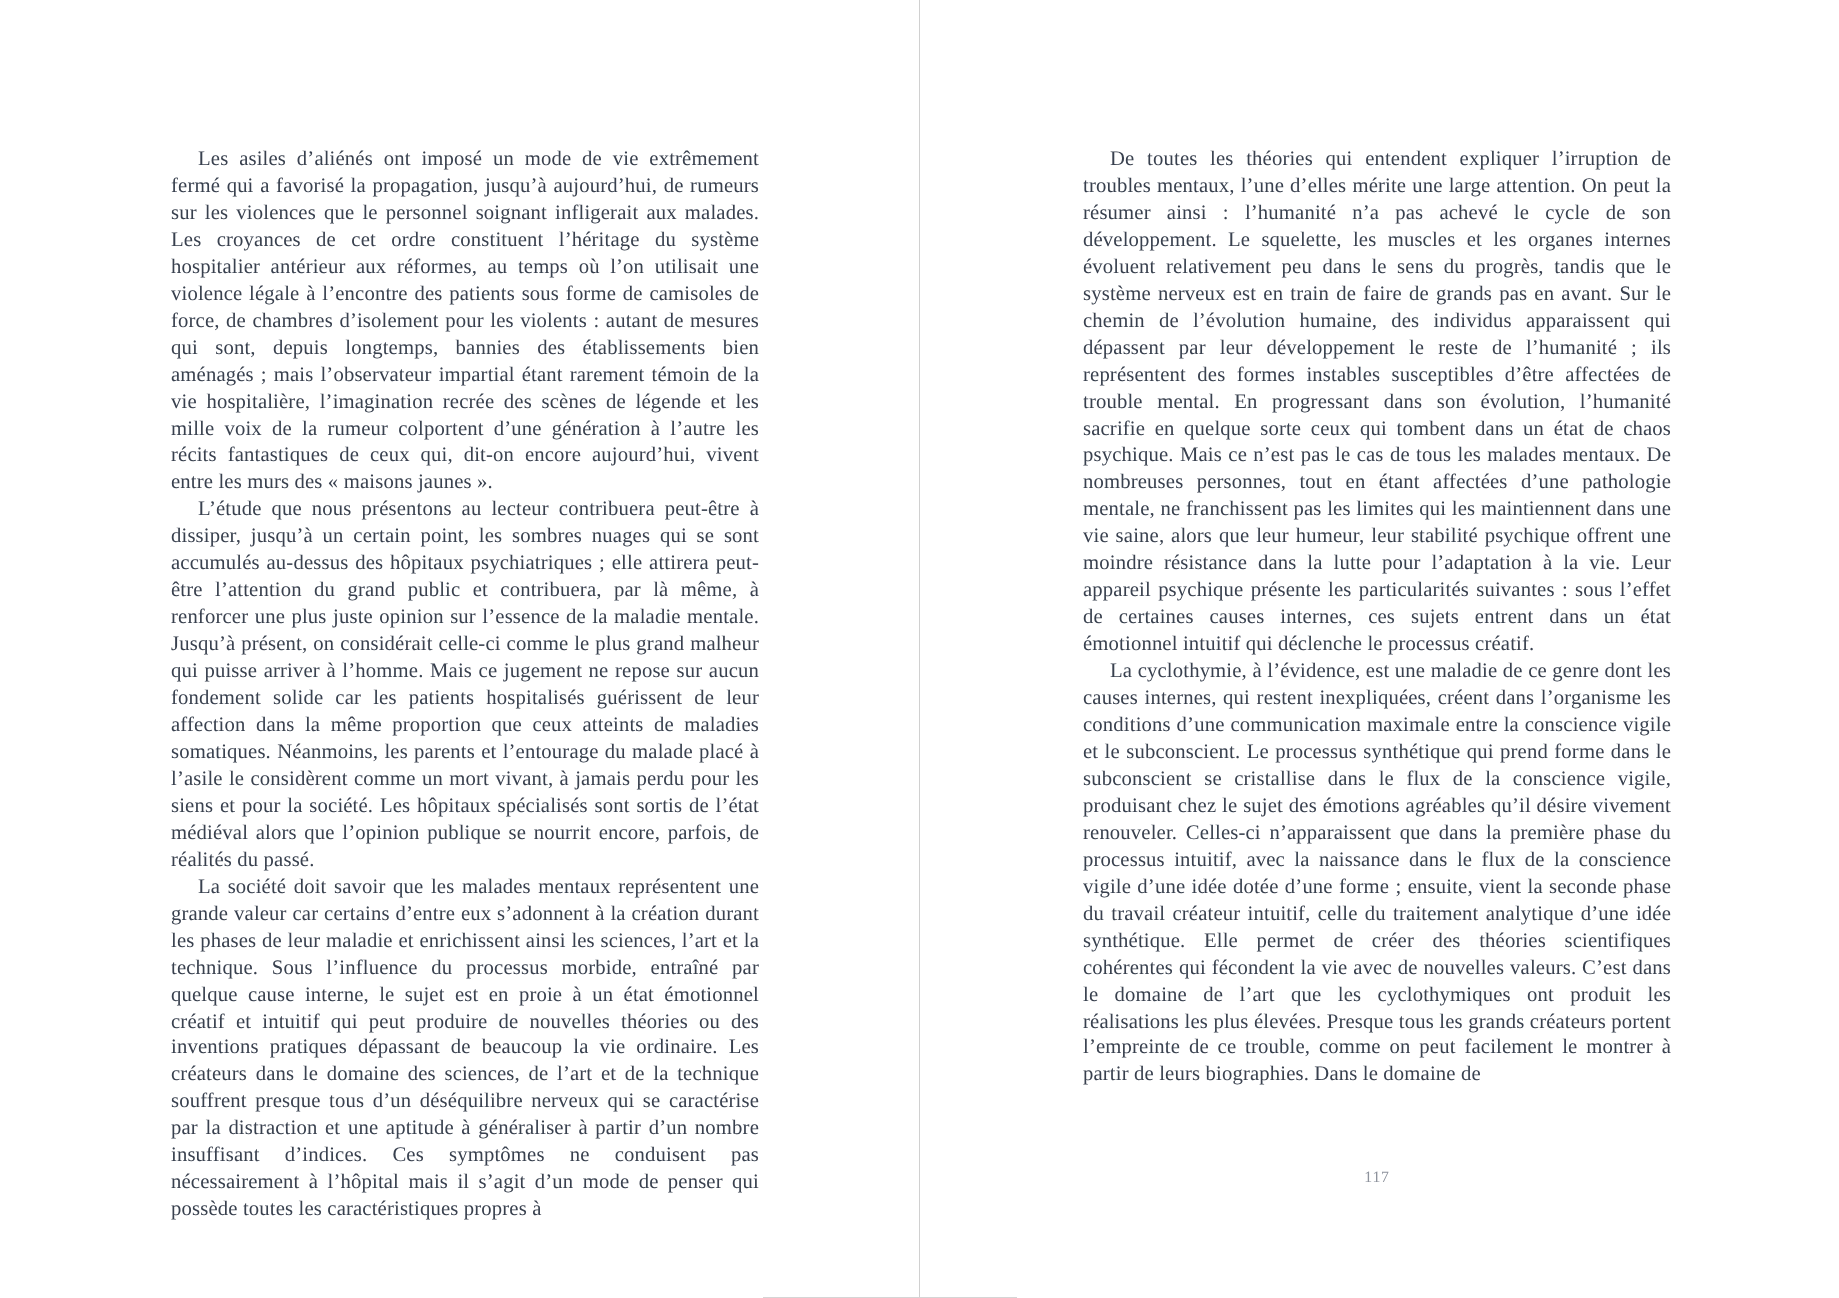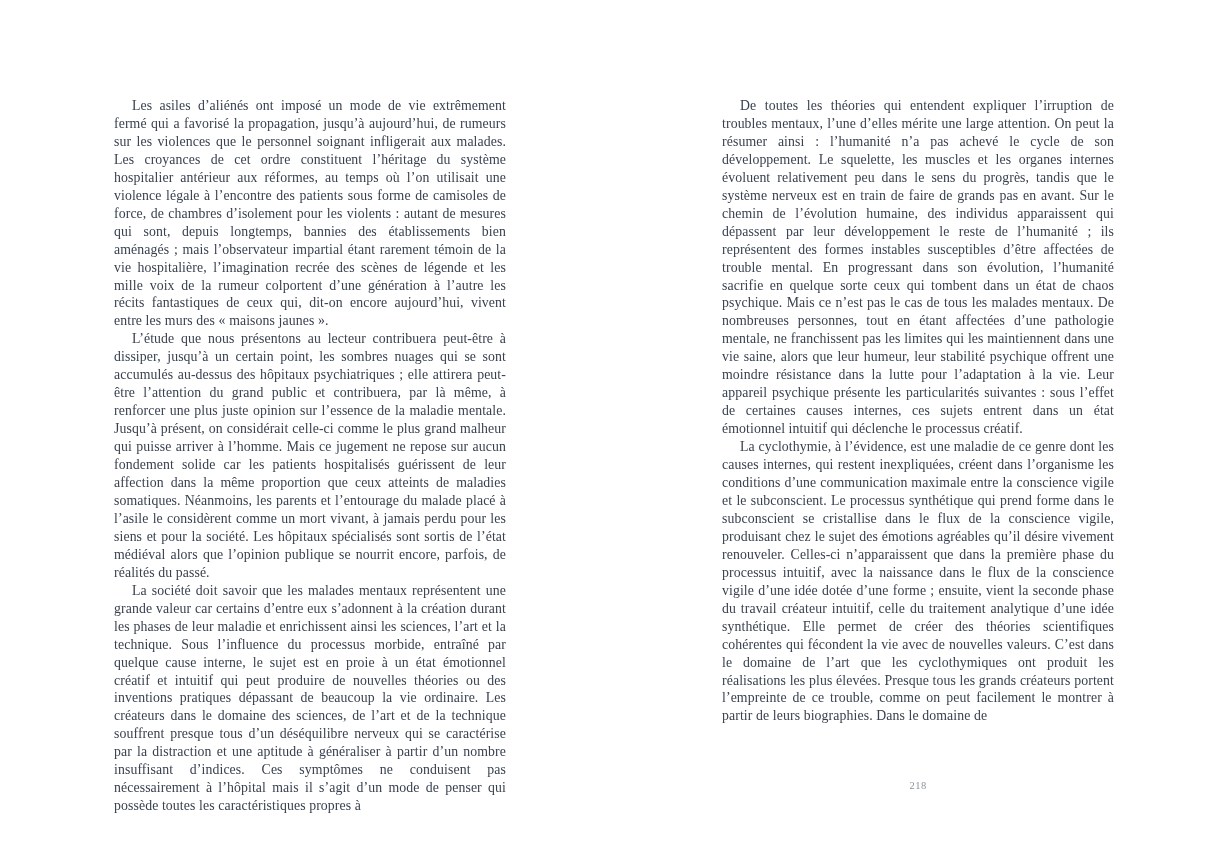--- a/index.html
+++ b/index.html
@@ -66,16 +66,16 @@
       <p class="indent">L’étude que nous présentons au lecteur contribuera peut-être à dissiper, jusqu’à un certain point, les sombres nuages qui se sont accumulés au-dessus des hôpitaux psychiatriques&nbsp;; elle attirera peut-être l’attention du grand public et contribuera, par là même, à renforcer une plus juste opinion sur l’essence de la maladie mentale. Jusqu’à présent, on considérait celle-ci comme le plus grand malheur qui puisse arriver à l’homme. Mais ce jugement ne repose sur aucun fondement solide car les patients hospitalisés guérissent de leur affection dans la même proportion que ceux atteints de maladies somatiques. Néanmoins, les parents et l’entourage du malade placé à l’asile le considèrent comme un mort vivant, à jamais perdu pour les siens et pour la société. Les hôpitaux spécialisés sont sortis de l’état médiéval alors que l’opinion publique se nourrit encore, parfois, de réalités du passé.</p>
       <p class="indent">La société doit savoir que les malades mentaux représentent une grande valeur car certains d’entre eux s’adonnent à la création durant les phases de leur maladie et enrichissent ainsi les sciences, l’art et la technique. Sous l’influence du processus morbide, entraîné par quelque cause interne, le sujet est en proie à un état émotionnel créatif et intuitif qui peut produire de nouvelles théories ou des inventions pratiques dépassant de beaucoup la vie ordinaire. Les créateurs dans le domaine des sciences, de l’art et de la technique souffrent presque tous d’un déséquilibre nerveux qui se caractérise par la distraction et une aptitude à généraliser à partir d’un nombre insuffisant d’indices. Ces symptômes ne conduisent pas nécessairement à l’hôpital mais il s’agit d’un mode de penser qui possède toutes les caractéristiques propres à</p>
     </div>
   </div>
 
   <div class="page page-right">
     <div class="text-block">
       <p class="indent">De toutes les théories qui entendent expliquer l’irruption de troubles mentaux, l’une d’elles mérite une large attention. On peut la résumer ainsi&nbsp;: l’humanité n’a pas achevé le cycle de son développement. Le squelette, les muscles et les organes internes évoluent relativement peu dans le sens du progrès, tandis que le système nerveux est en train de faire de grands pas en avant. Sur le chemin de l’évolution humaine, des individus apparaissent qui dépassent par leur développement le reste de l’humanité&nbsp;; ils représentent des formes instables susceptibles d’être affectées de trouble mental. En progressant dans son évolution, l’humanité sacrifie en quelque sorte ceux qui tombent dans un état de chaos psychique. Mais ce n’est pas le cas de tous les malades mentaux. De nombreuses personnes, tout en étant affectées d’une pathologie mentale, ne franchissent pas les limites qui les maintiennent dans une vie saine, alors que leur humeur, leur stabilité psychique offrent une moindre résistance dans la lutte pour l’adaptation à la vie. Leur appareil psychique présente les particularités suivantes&nbsp;: sous l’effet de certaines causes internes, ces sujets entrent dans un état émotionnel intuitif qui déclenche le processus créatif.</p>
       <p class="indent">La cyclothymie, à l’évidence, est une maladie de ce genre dont les causes internes, qui restent inexpliquées, créent dans l’organisme les conditions d’une communication maximale entre la conscience vigile et le subconscient. Le processus synthétique qui prend forme dans le subconscient se cristallise dans le flux de la conscience vigile, produisant chez le sujet des émotions agréables qu’il désire vivement renouveler. Celles-ci n’apparaissent que dans la première phase du processus intuitif, avec la naissance dans le flux de la conscience vigile d’une idée dotée d’une forme&nbsp;; ensuite, vient la seconde phase du travail créateur intuitif, celle du traitement analytique d’une idée synthétique. Elle permet de créer des théories scientifiques cohérentes qui fécondent la vie avec de nouvelles valeurs. C’est dans le domaine de l’art que les cyclothymiques ont produit les réalisations les plus élevées. Presque tous les grands créateurs portent l’empreinte de ce trouble, comme on peut facilement le montrer à partir de leurs biographies. Dans le domaine de</p>
     </div>
-    <div class="folio">218</div>
+    <div class="folio">117</div>
   </div>
 
 </div>
 
 </body></html>

